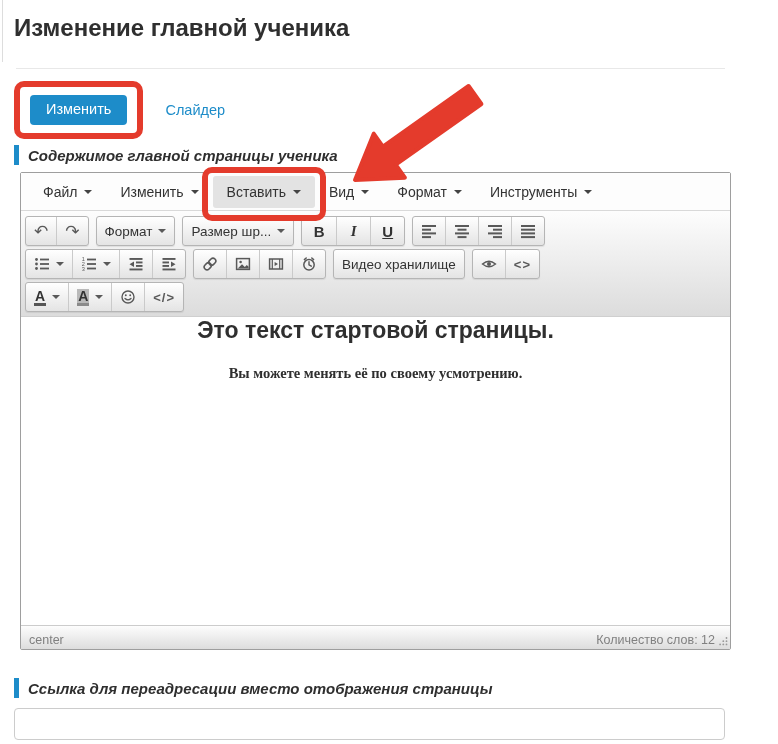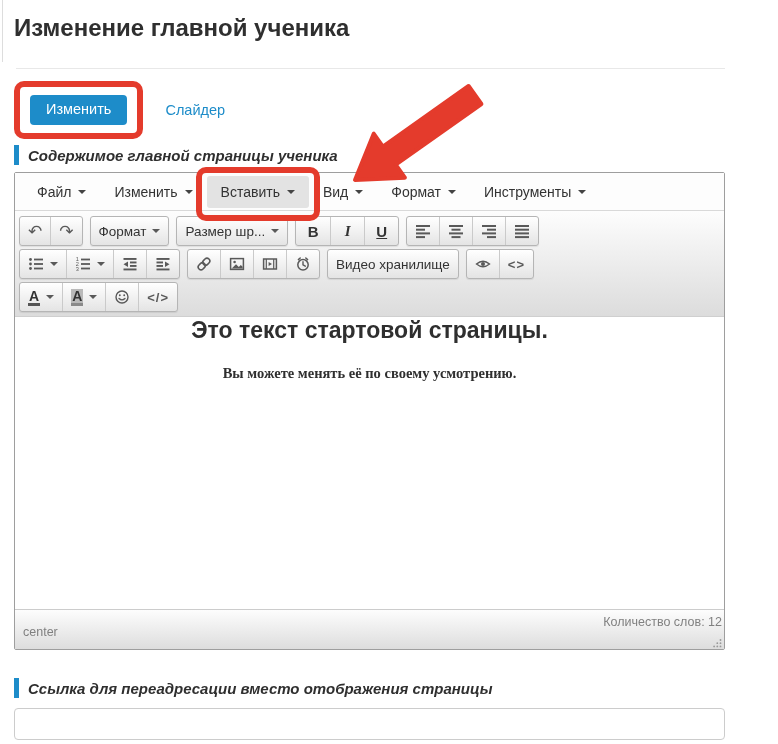--- a/index.html
+++ b/index.html
@@ -25,21 +25,21 @@
   .arrow-annotation { position:absolute; left:340px; top:80px; z-index:31; pointer-events:none; }
 
   
   .section-label { position:absolute; display:flex; align-items:center; }
   .section-label .bar { width:5px; height:20px; background:#1d8cc9; margin-right:9px; }
   .section-label .txt { font-size:15px; font-weight:bold; font-style:italic; color:#2f2f2f; }
   .label-content { left:14px; top:145px; }
   .label-redirect { left:14px; top:678px; }
 
   
-  .editor { position:absolute; left:14px; top:172px; width:711px; height:478px;
+  .editor { position:absolute; left:20px; top:172px; width:711px; height:478px;
     border:1px solid #9e9e9e; border-radius:2px; display:flex; flex-direction:column; background:#fff; }
 
   .menubar { display:flex; align-items:center; height:38px; padding-left:8px;
     background:#fdfdfd; border-bottom:1px solid #d9d9d9; flex:0 0 auto; }
   .menu-item { position:relative; display:flex; align-items:center; gap:7px; padding:8px 14px;
     font-size:14px; color:#333; cursor:pointer; border-radius:3px; }
   .menu-item.highlight { background:#e3e3e3; }
   .caret { width:0; height:0; border-left:4px solid transparent; border-right:4px solid transparent;
     border-top:4px solid #444; display:inline-block; }
 
@@ -63,21 +63,21 @@
   .color-a.back { background:#b9b9b9; border-bottom-color:#8a8a8a; }
   svg.icon { width:16px; height:16px; display:block; }
 
   .edit-area { flex:1 1 auto; background:#fff; overflow:hidden; text-align:center; cursor:text; }
   .edit-heading { font-size:23px; font-weight:bold; color:#2f2f2f; }
   .edit-paragraph { margin-top:21px; font-size:14.5px; font-weight:bold; color:#2f2f2f;font-family:Liberation Serif, serif; }
 
   .statusbar { flex:0 0 24px; display:flex; align-items:center; justify-content:space-between;
     background:linear-gradient(to bottom,#fdfdfd,#dddddd); border-top:1px solid #cccccc;
     padding:5px 2px 0 8px; font-size:12.5px; color:#808080; }
-  .statusbar .right { display:flex; align-items:flex-end; gap:9px;flex-direction:column; }
+  .statusbar .right { display:flex; align-items:flex-end; gap:3px; }
   .resize-grip { cursor:nwse-resize; align-self:flex-end; margin-bottom:1px; }
 
   
   .redirect-input { position:absolute; left:14px; top:708px; width:711px; height:32px;
     border:1px solid #ccc; border-radius:4px; padding:0 10px; font-size:14px; color:#333; background:#fff; }
 </style>
 </head>
 <body>
 
 <div class="left-edge"></div>

